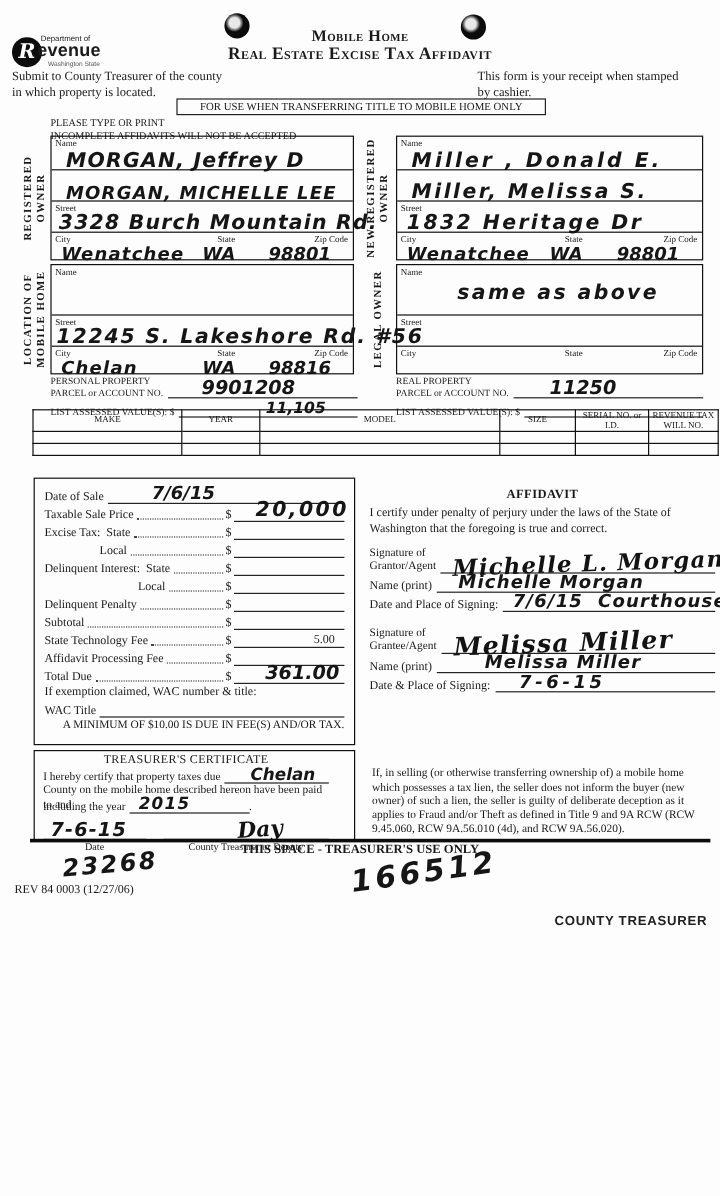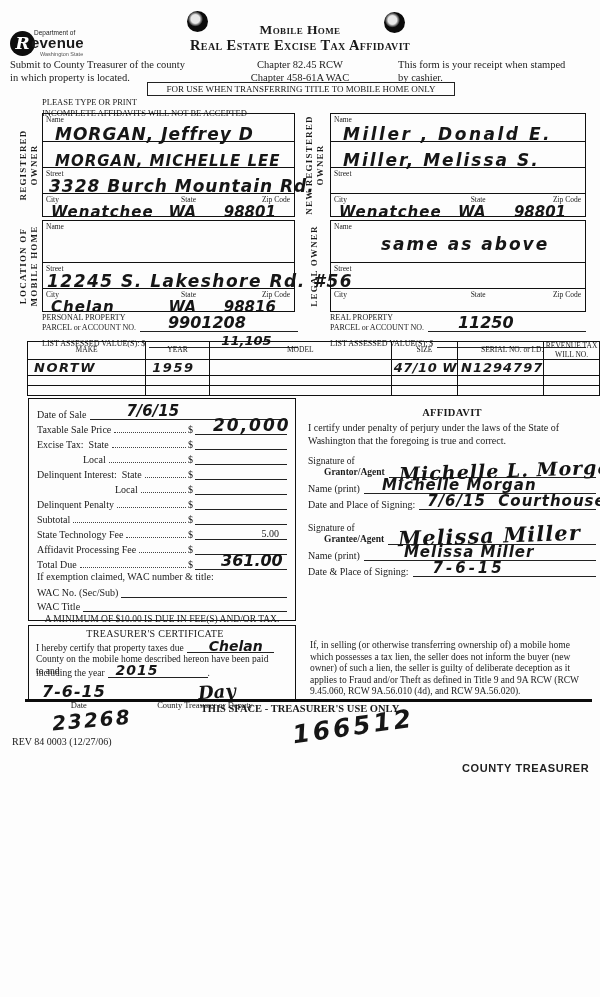--- a/index.html
+++ b/index.html
@@ -91,30 +91,30 @@
   .fee-cur { margin:0 2px 0 0; }
   .fee-val { width:92px; border-bottom:1px solid #222; position:relative; height:13px; }
   .fee-val .hw { position:absolute; left:18px; bottom:-1px; font-size:16px; white-space:nowrap; }
   .fee-val .printed { position:absolute; right:8px; bottom:0; font-size:10px;
     font-family:"Liberation Serif",serif; font-style:normal; font-weight:normal; }
   .pl46 { padding-left:46px; }
   .pl78 { padding-left:78px; }
   .fee-note { height:14px; line-height:14px; }
   .wac-line { display:flex; align-items:flex-end; height:14px; }
   .wac-rule { flex:1; border-bottom:1px solid #222; margin-left:3px; height:10px; }
-  .fee-min { text-align:center; height:14px; line-height:15px; font-size:9.5px; }
+  .fee-min { text-align:right; height:14px; line-height:15px; font-size:9.5px; }
 
   
   .affidavit { position:absolute; left:308px; top:407px; width:288px; font-size:10px; }
   .aff-title { text-align:center; font-weight:bold; font-size:10.5px; letter-spacing:0.3px; margin-bottom:4px; }
   .aff-cert { line-height:1.25; margin-bottom:5px; }
   .aff-sigrow { display:flex; align-items:flex-end; height:26px; }
   .aff-lab2 { font-size:9.5px; line-height:1.15; }
   .lab-l1 { display:block; }
-  .lab-l2 { display:block; font-weight:bold;margin-left:16px; }
+  .lab-l2 { display:block; font-weight:normal; }
   .aff-rule { flex:1; border-bottom:1px solid #222; position:relative; height:12px; margin-left:4px; }
   .sig { font-family:"DejaVu Serif",serif; font-style:italic; font-weight:bold; color:#131313; white-space:nowrap; }
   .sig-on-rule { position:absolute; left:10px; bottom:-4px; font-size:19px; transform:rotate(-2deg); letter-spacing:1px; }
   .aff-namerow { display:flex; align-items:flex-end; height:16px; }
   .aff-namerow .aff-rule .hw { position:absolute; left:18px; bottom:-1px; font-size:15px; white-space:nowrap; letter-spacing:1px; }
   .aff-daterow { display:flex; align-items:flex-end; height:16px; }
   .aff-daterow .aff-rule .hw { position:absolute; left:8px; bottom:-1px; font-size:15px; white-space:pre; letter-spacing:1px; }
   .aff-gap { height:9px; }
 
   
@@ -160,24 +160,20 @@
     <div class="logo-circle"><span class="logo-r">R</span></div>
     <div class="logo-dept">Department of</div>
     <div class="logo-word">evenue</div>
     <div class="logo-state">Washington State</div>
   </div>
 
   <div class="title1">Mobile Home</div>
   <div class="title2">Real Estate Excise Tax Affidavit</div>
   <div class="submit-note pre">Submit to County Treasurer of the county
 in which property is located.</div>
-  <div class="chapters">
-    <div>Chapter 82.45 RCW</div>
-    <div>Chapter 458-61A WAC</div>
-  </div>
   <div class="receipt-note pre">This form is your receipt when stamped
 by cashier.</div>
   <div class="use-box">FOR USE WHEN TRANSFERRING TITLE TO MOBILE HOME ONLY</div>
   <div class="type-note">
     <div>PLEASE TYPE OR PRINT</div>
     <div>INCOMPLETE AFFIDAVITS WILL NOT BE ACCEPTED</div>
   </div>
 
   <div class="vlabel w104" style="left:20px; top:113px; height:104px;">
       <span>REGISTERED
@@ -212,20 +208,21 @@
   <div class="obox" style="left:330px; top:113px; width:256px; height:104px;">
     <div class="orow" style="height:27px;">
       <span class="flabel">Name</span>
       <span class="hw hw-entry hw-big" style="letter-spacing:2.5px;">Miller , Donald E.</span>
     </div>
     <div class="orow" style="height:26px;">
       <span class="hw hw-entry hw-big" style="letter-spacing:2px;">Miller, Melissa S.</span>
     </div>
     <div class="orow" style="height:26px;">
       <span class="flabel">Street</span>
+      <span class="hw hw-entry hw-big" style="left:8px; letter-spacing:2px;">1832 Heritage Dr</span>
     </div>
     <div class="orow" style="height:25px;">
       <span class="flabel">City</span>
       <span class="flabel lab-state">State</span>
       <span class="flabel lab-zip">Zip Code</span>
       <span class="hw hw-city">Wenatchee</span>
       <span class="hw hw-state">WA</span>
       <span class="hw hw-zip">98801</span>
     </div>
   </div>
@@ -303,31 +300,23 @@
     </div>
   </div>
 
   <table class="vtable">
     <tbody>
         <tr style="height:17px;">
       <th style="width:123px;">MAKE</th>
       <th style="width:64px;">YEAR</th>
       <th style="width:199px;">MODEL</th>
       <th style="width:62px;">SIZE</th>
-      <th style="width:60px;text-align:right;">SERIAL NO. or I.D.</th>
+      <th style="width:60px;">SERIAL NO. or I.D.</th>
       <th style="width:57px;">REVENUE TAX
 WILL NO.</th>
-    </tr>
-    <tr style="height:16px;">
-      <td class="hwcell">NORTW</td>
-      <td class="hwcell">1959</td>
-      <td class="hwcell"></td>
-      <td class="hwcell" style="letter-spacing:0.5px; padding-left:2px;">47/10 W</td>
-      <td class="hwcell" style="letter-spacing:1px; padding-left:3px;">N1294797</td>
-      <td class="hwcell"></td>
     </tr>
     <tr style="height:10px;">
       <td></td>
       <td></td>
       <td></td>
       <td></td>
       <td></td>
       <td></td>
     </tr>
     <tr style="height:10px;">
@@ -434,24 +423,20 @@
       <span class="fee-prefix"></span>
       <span>Total Due</span>
       <span class="fee-dots"></span>
       <span class="fee-cur">$</span>
       <span class="fee-val">
           <span class="hw" style="font-size:16px; left:26px;">361.00</span>
         </span>
     </div>
 
     <div class="fee-note">If exemption claimed, WAC number &amp; title:</div>
-    <div class="wac-line">
-      <span>WAC No. (Sec/Sub)</span>
-      <span class="wac-rule"></span>
-    </div>
     <div class="wac-line">
       <span>WAC Title</span>
       <span class="wac-rule"></span>
     </div>
     <div class="fee-min">A MINIMUM OF $10.00 IS DUE IN FEE(S) AND/OR TAX.</div>
   </div>
 
   <div class="affidavit">
     <div class="aff-title">AFFIDAVIT</div>
     <div class="aff-cert">I certify under penalty of perjury under the laws of the State of Washington that the foregoing is true and correct.</div>

